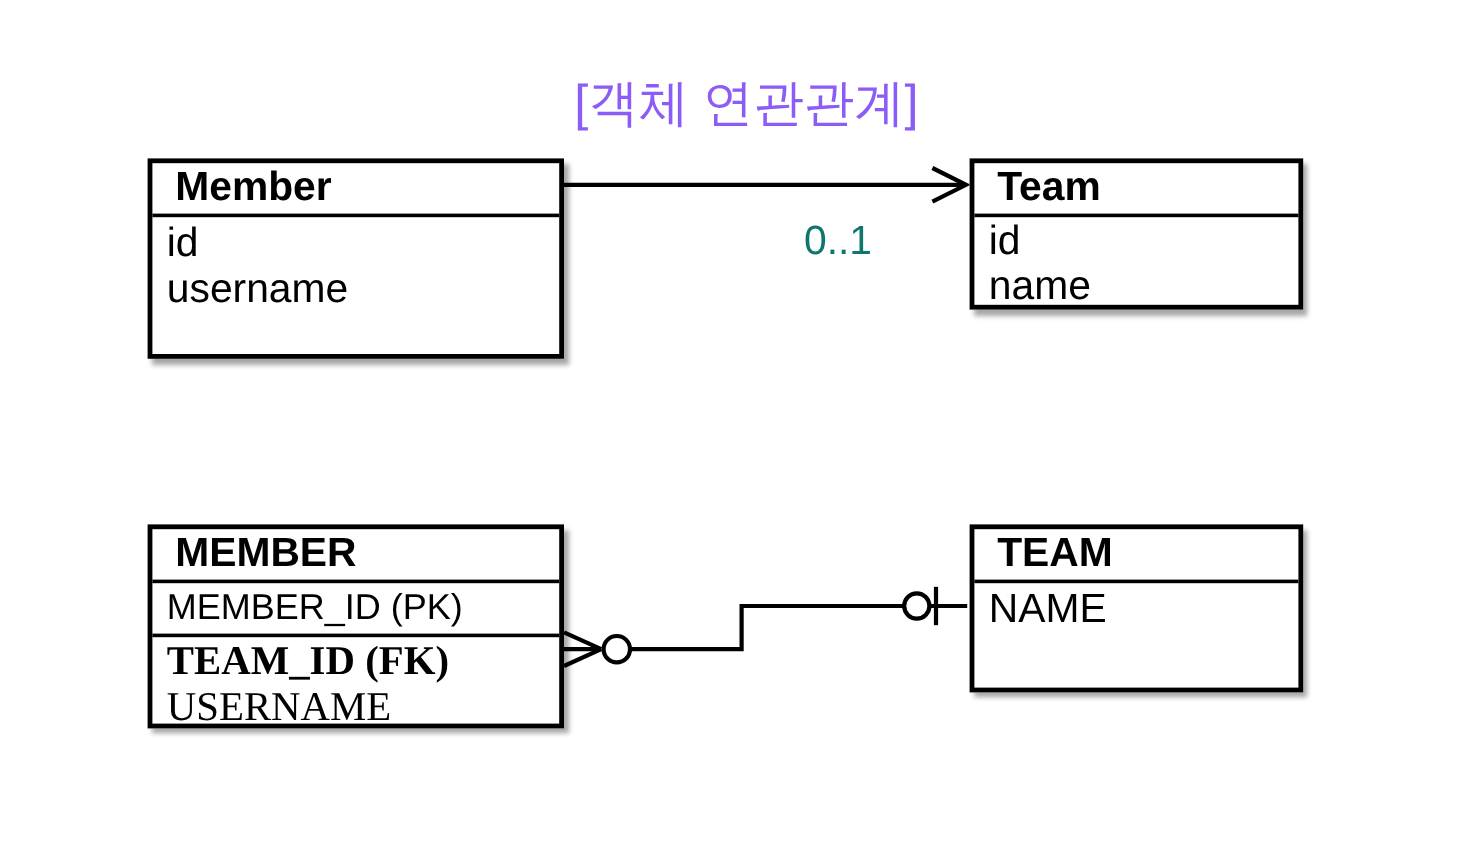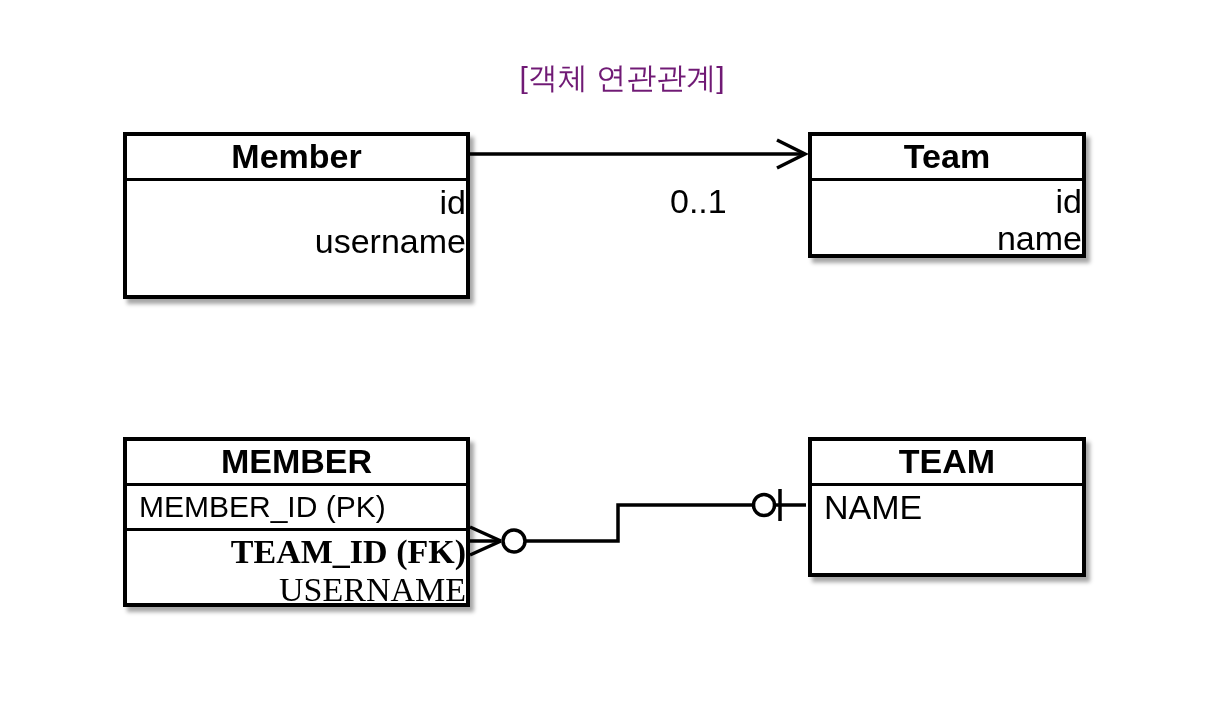--- a/index.html
+++ b/index.html
@@ -12,61 +12,61 @@
     width: 1220px;
     height: 708px;
     background: #ffffff;
     font-family: "Liberation Sans", "DejaVu Sans", sans-serif;
     color: #000000;
     overflow: hidden;
   }
   .section-title {
     position: absolute;
     text-align: center;
-    font-size: 30px;
+    font-size: 42px;
     font-weight: 400;
-    color: #701a75;
+    color: #8b5cf6;
     white-space: nowrap;
   }
   .title-object { left: 372px; top: 58px; width: 500px; }
   .title-table  { left: 386px; top: 366px; width: 500px; }
 
   .uml-box {
     position: absolute;
     box-sizing: border-box;
     background: #ffffff;
     border: 4px solid #000000;
     box-shadow: 4px 5px 4px rgba(0,0,0,0.35);
   }
   .box-header {
     box-sizing: border-box;
     border-bottom: 3px solid #000000;
     font-weight: 700;
     font-size: 34px;
-    text-align: center;
+    text-align: left;
     height: 45px;
     line-height: 41px;
     overflow: hidden;
     white-space: nowrap;
+    padding-left: 19px;
   }
   .pk-row {
     box-sizing: border-box;
     border-bottom: 3px solid #000000;
     font-size: 30px;
     height: 45px;
     line-height: 41px;
     padding-left: 12px;
     overflow: hidden;
     white-space: nowrap;
   }
   .box-body {
     padding: 2px 0 0 12px;
     font-size: 34px;
     overflow: hidden;
-    text-align: right;
   }
   .field { line-height: 39px; white-space: nowrap; }
   .bold  { font-weight: 700; }
 
   .box-member-class { left: 123px; top: 132px; width: 347px; height: 167px; }
   .box-team-class   { left: 808px; top: 132px; width: 278px; height: 126px; }
   .box-team-class .field { line-height: 37px; }
   .box-member-table { left: 123px; top: 437px; width: 347px; height: 170px; }
   .box-member-table .field { line-height: 38px; font-family: Liberation Serif, serif; }
   .box-team-table   { left: 808px; top: 437px; width: 278px; height: 140px; }
@@ -79,21 +79,21 @@
     padding-left: 12px;
     white-space: nowrap;
   }
 
   .multiplicity-label {
     position: absolute;
     left: 670px;
     top: 182px;
     width: 90px;
     font-size: 34px;
-    color: #000000;
+    color: #0f766e;
     white-space: nowrap;
   }
 
   .connector-layer {
     position: absolute;
     left: 0; top: 0;
     width: 1220px;
     height: 708px;
     pointer-events: none;
   }

